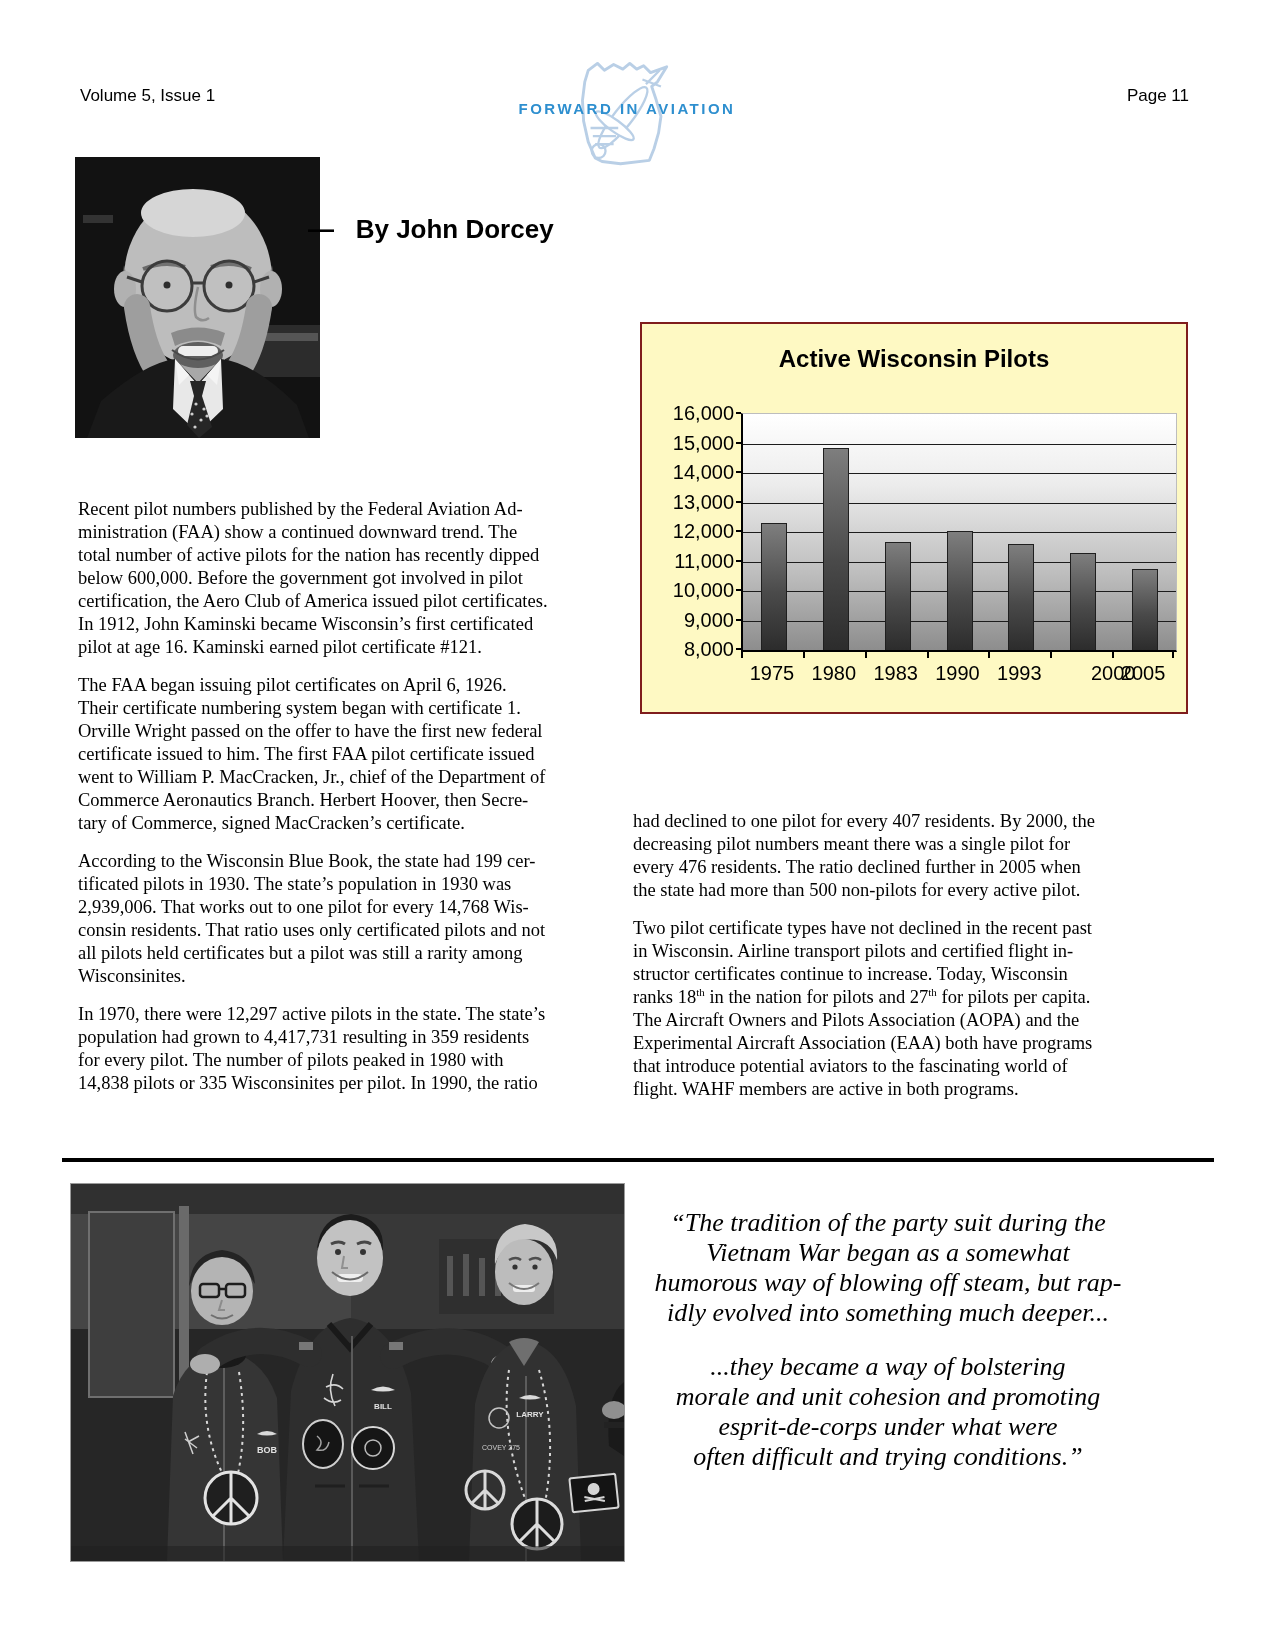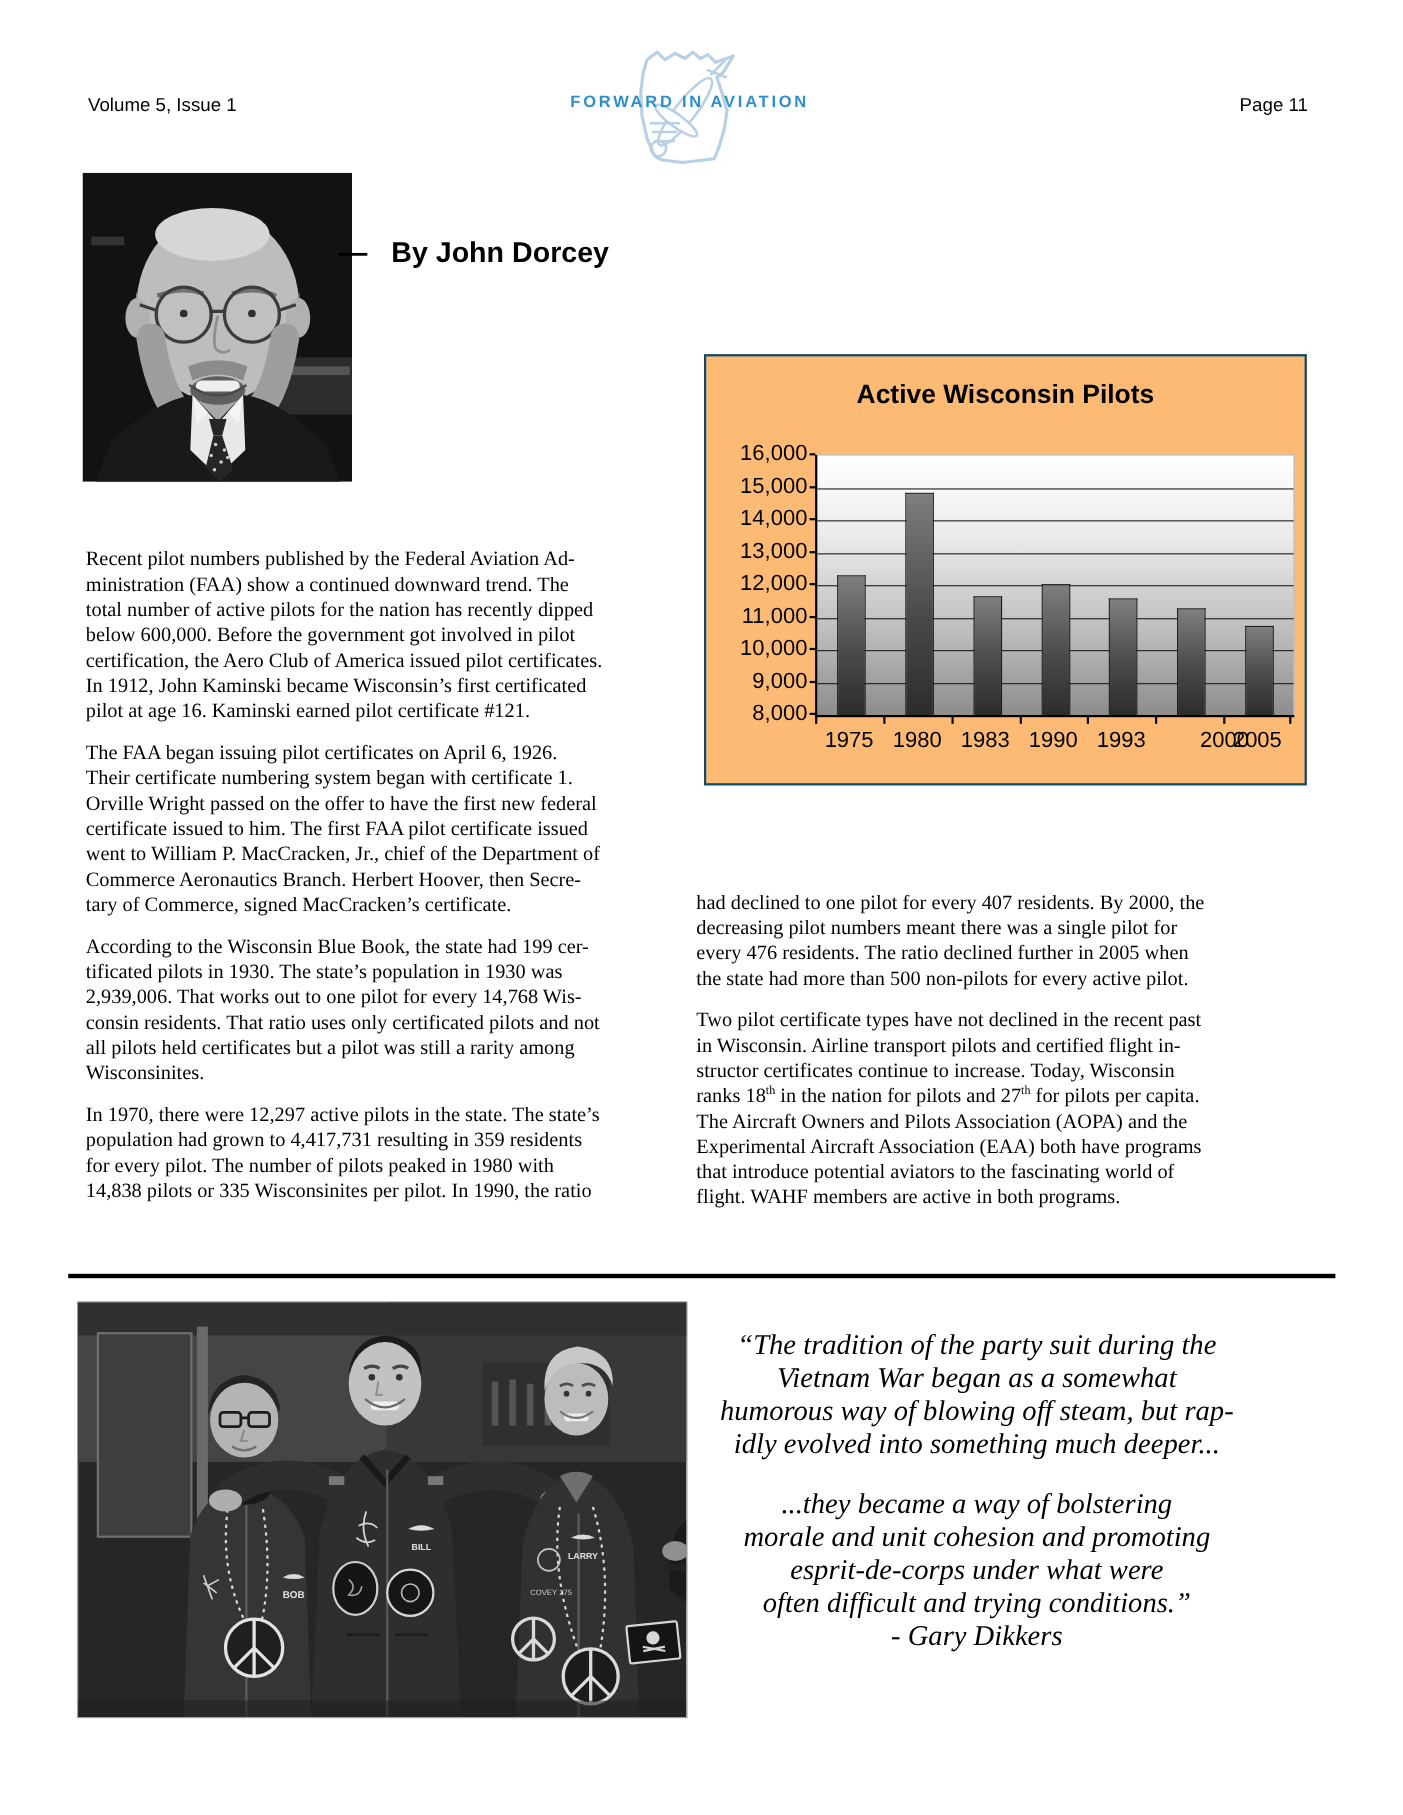--- a/index.html
+++ b/index.html
@@ -3,38 +3,38 @@
 <meta charset="utf-8">
 <title>Newsletter Page</title>
 <style>
   html,body { margin:0; padding:0; background:#ffffff; }
   .page { position:relative; width:1275px; height:1650px; background:#fff; margin:0 auto;
           font-family:"Liberation Serif", serif; color:#000; overflow:hidden; }
 
   
   .hdr-left  { position:absolute; left:80px;  top:86px; font-family:"Liberation Sans",sans-serif; font-size:17px; }
   .hdr-right { position:absolute; right:86px; top:86px; font-family:"Liberation Sans",sans-serif; font-size:17px; }
-  .logo { position:absolute; left:497px; top:36px; width:260px; height:118px; }
+  .logo { position:absolute; left:497px; top:52px; width:260px; height:118px; }
   .logo svg { position:absolute; left:52px; top:2px; }
   .logo-text { position:absolute; left:0; top:48px; width:260px; text-align:center;
                font-family:"Liberation Sans",sans-serif; font-weight:bold; font-size:15px;
                letter-spacing:2.5px; color:#2e8fcf; white-space:pre; }
 
   
   .title  { position:absolute; left:308px; top:159px; width:860px; font-family:"Liberation Sans",sans-serif;
             font-weight:bold; font-size:45px; letter-spacing:-0.5px; line-height:1.08; }
   .byline { position:absolute; left:308px; top:214px; font-family:"Liberation Sans",sans-serif;
             font-weight:bold; font-size:26px; white-space:pre; }
 
   
   .portrait { position:absolute; left:75px; top:157px; width:245px; height:281px; }
 
   
   .chart-box { position:absolute; left:640px; top:322px; width:548px; height:392px;
-               border:2px solid #0c4a6e; background:#fdba74; font-family:"Liberation Sans",sans-serif; box-sizing:border-box; }
+               border:2px solid #7f1d1d; background:#fef9c3; font-family:"Liberation Sans",sans-serif; box-sizing:border-box; }
   .chart-title { position:absolute; left:0; right:0; top:21px; text-align:center; font-weight:bold; font-size:24px; }
   .plot { position:absolute; left:99px; top:89px; width:433px; height:236px;
           background:linear-gradient(180deg,#ffffff 0%,#ececec 30%,#bdbdbd 68%,#8d8d8d 100%);
           border-left:2px solid #000; border-bottom:2px solid #000;
           border-top:1px solid #bdbdbd; border-right:1px solid #bdbdbd; box-sizing:content-box; }
   .gridline { position:absolute; left:0; right:0; height:1px; background:#1c1c1c; }
   .bar { position:absolute; bottom:0; width:26px; background:linear-gradient(180deg,#7e7e7e 0%,#4a4a4a 55%,#2c2c2c 100%);
          border:1px solid #1f1f1f; border-bottom:none; box-sizing:border-box; }
   .yaxis { position:absolute; left:0; top:89px; width:92px; height:236px; }
   .ylab { position:absolute; right:0; transform:translateY(-50%); font-size:20px; }
@@ -358,16 +358,15 @@
 
   <div class="quote">
     <p>“The tradition of the party suit during the
 Vietnam War began as a somewhat
 humorous way of blowing off steam, but rap-
 idly evolved into something much deeper...</p>
     <p class="q2">...they became a way of bolstering
 morale and unit cohesion and promoting
 esprit-de-corps under what were
 often difficult and trying conditions.”</p>
-    <p class="attr">- Gary Dikkers</p>
   </div>
 
 </div>
 
 </body></html>

